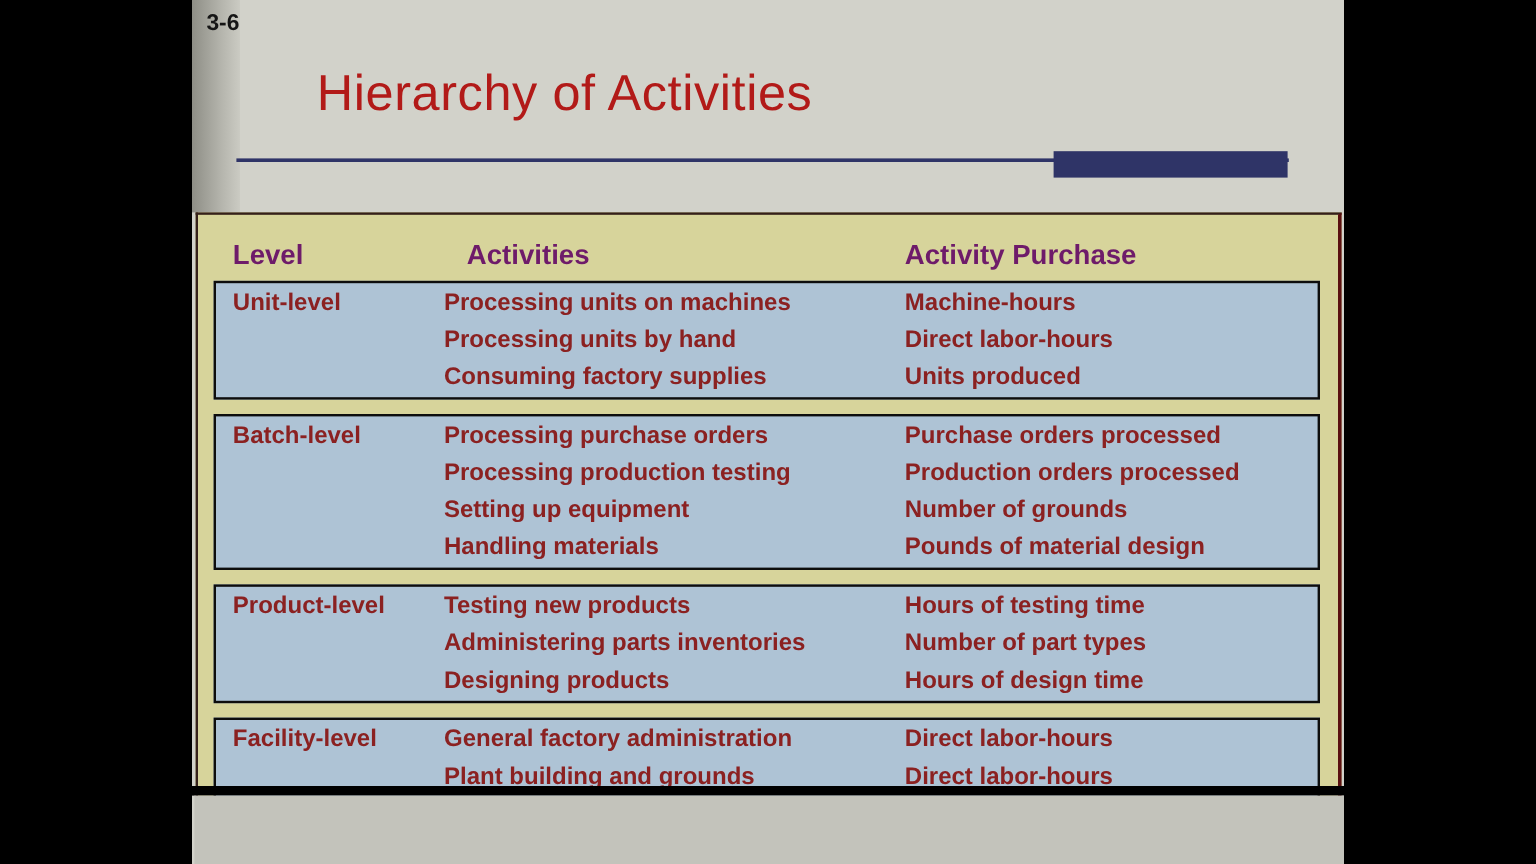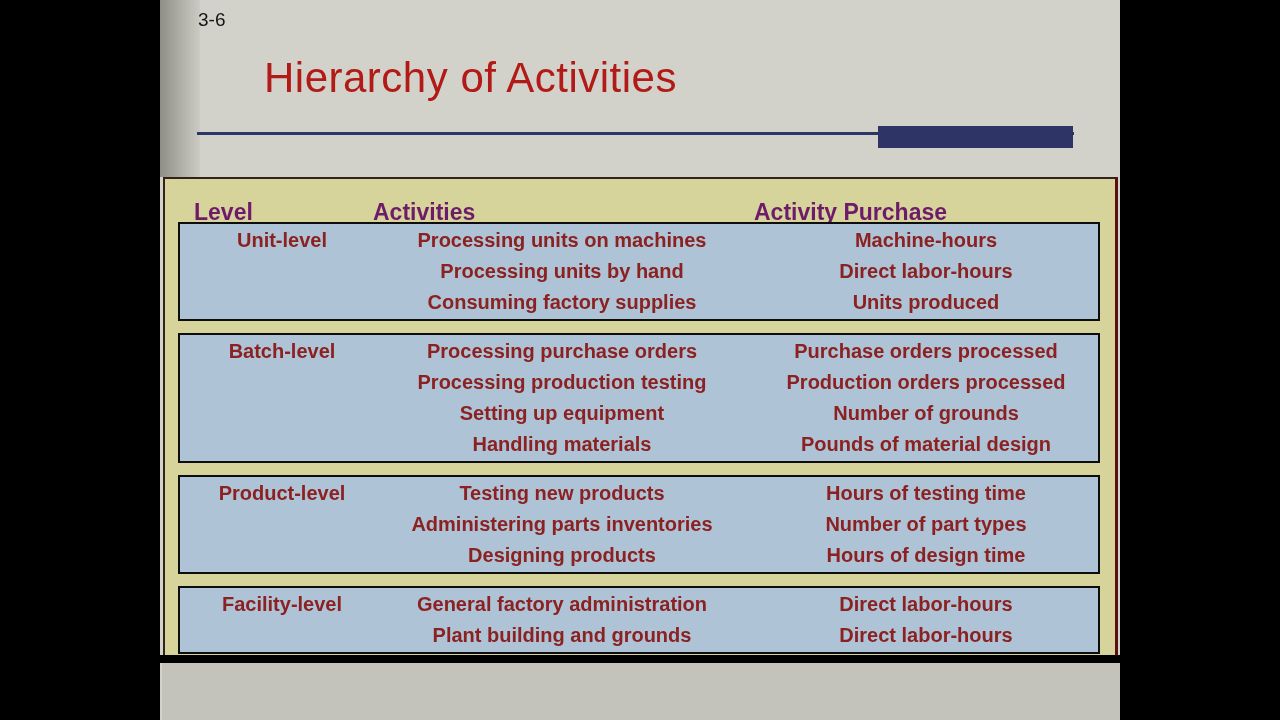--- a/index.html
+++ b/index.html
@@ -28,23 +28,23 @@
     background:var(--slide-gray);
   }
   .accent-strip{
     position:absolute;
     left:0; top:0;
     width:40px; height:177px;
     background:linear-gradient(to right, var(--accent-strip-gray) 0%, #b4b4ac 60%, #cbcbc3 100%);
   }
   .page-number{
     position:absolute;
-    left:38px; top:9px;
+    left:12px; top:9px;
     font-size:19px;
-    font-weight:normal;
+    font-weight:bold;
     color:#151515;
   }
   .slide-title{
     position:absolute;
     left:104px; top:46px;
     font-size:42px;
     line-height:1.0;
     color:var(--title-red);
     letter-spacing:0.5px;
     margin-top:11px;
@@ -72,27 +72,26 @@
   }
   .thead span{
     position:absolute;
     top:20px;
     font-size:23px;
     font-weight:bold;
     color:var(--header-purple);
     white-space:nowrap;
   }
   .th-level{left:29px;}
-  .th-activities{left:208px;}
+  .th-activities{left:224px;}
   .th-measure{left:589px;}
   .groups{
     position:absolute;
-    left:13px; top:43px;
+    left:13px; top:55px;
     width:922px;
-    text-align:center;
   }
   .group-box{
     width:100%;
     background:var(--row-box-blue);
     border:2px solid #0d0d0d;
     margin-bottom:12px;
     padding:1px 0;
   }
   .row{
     display:grid;

